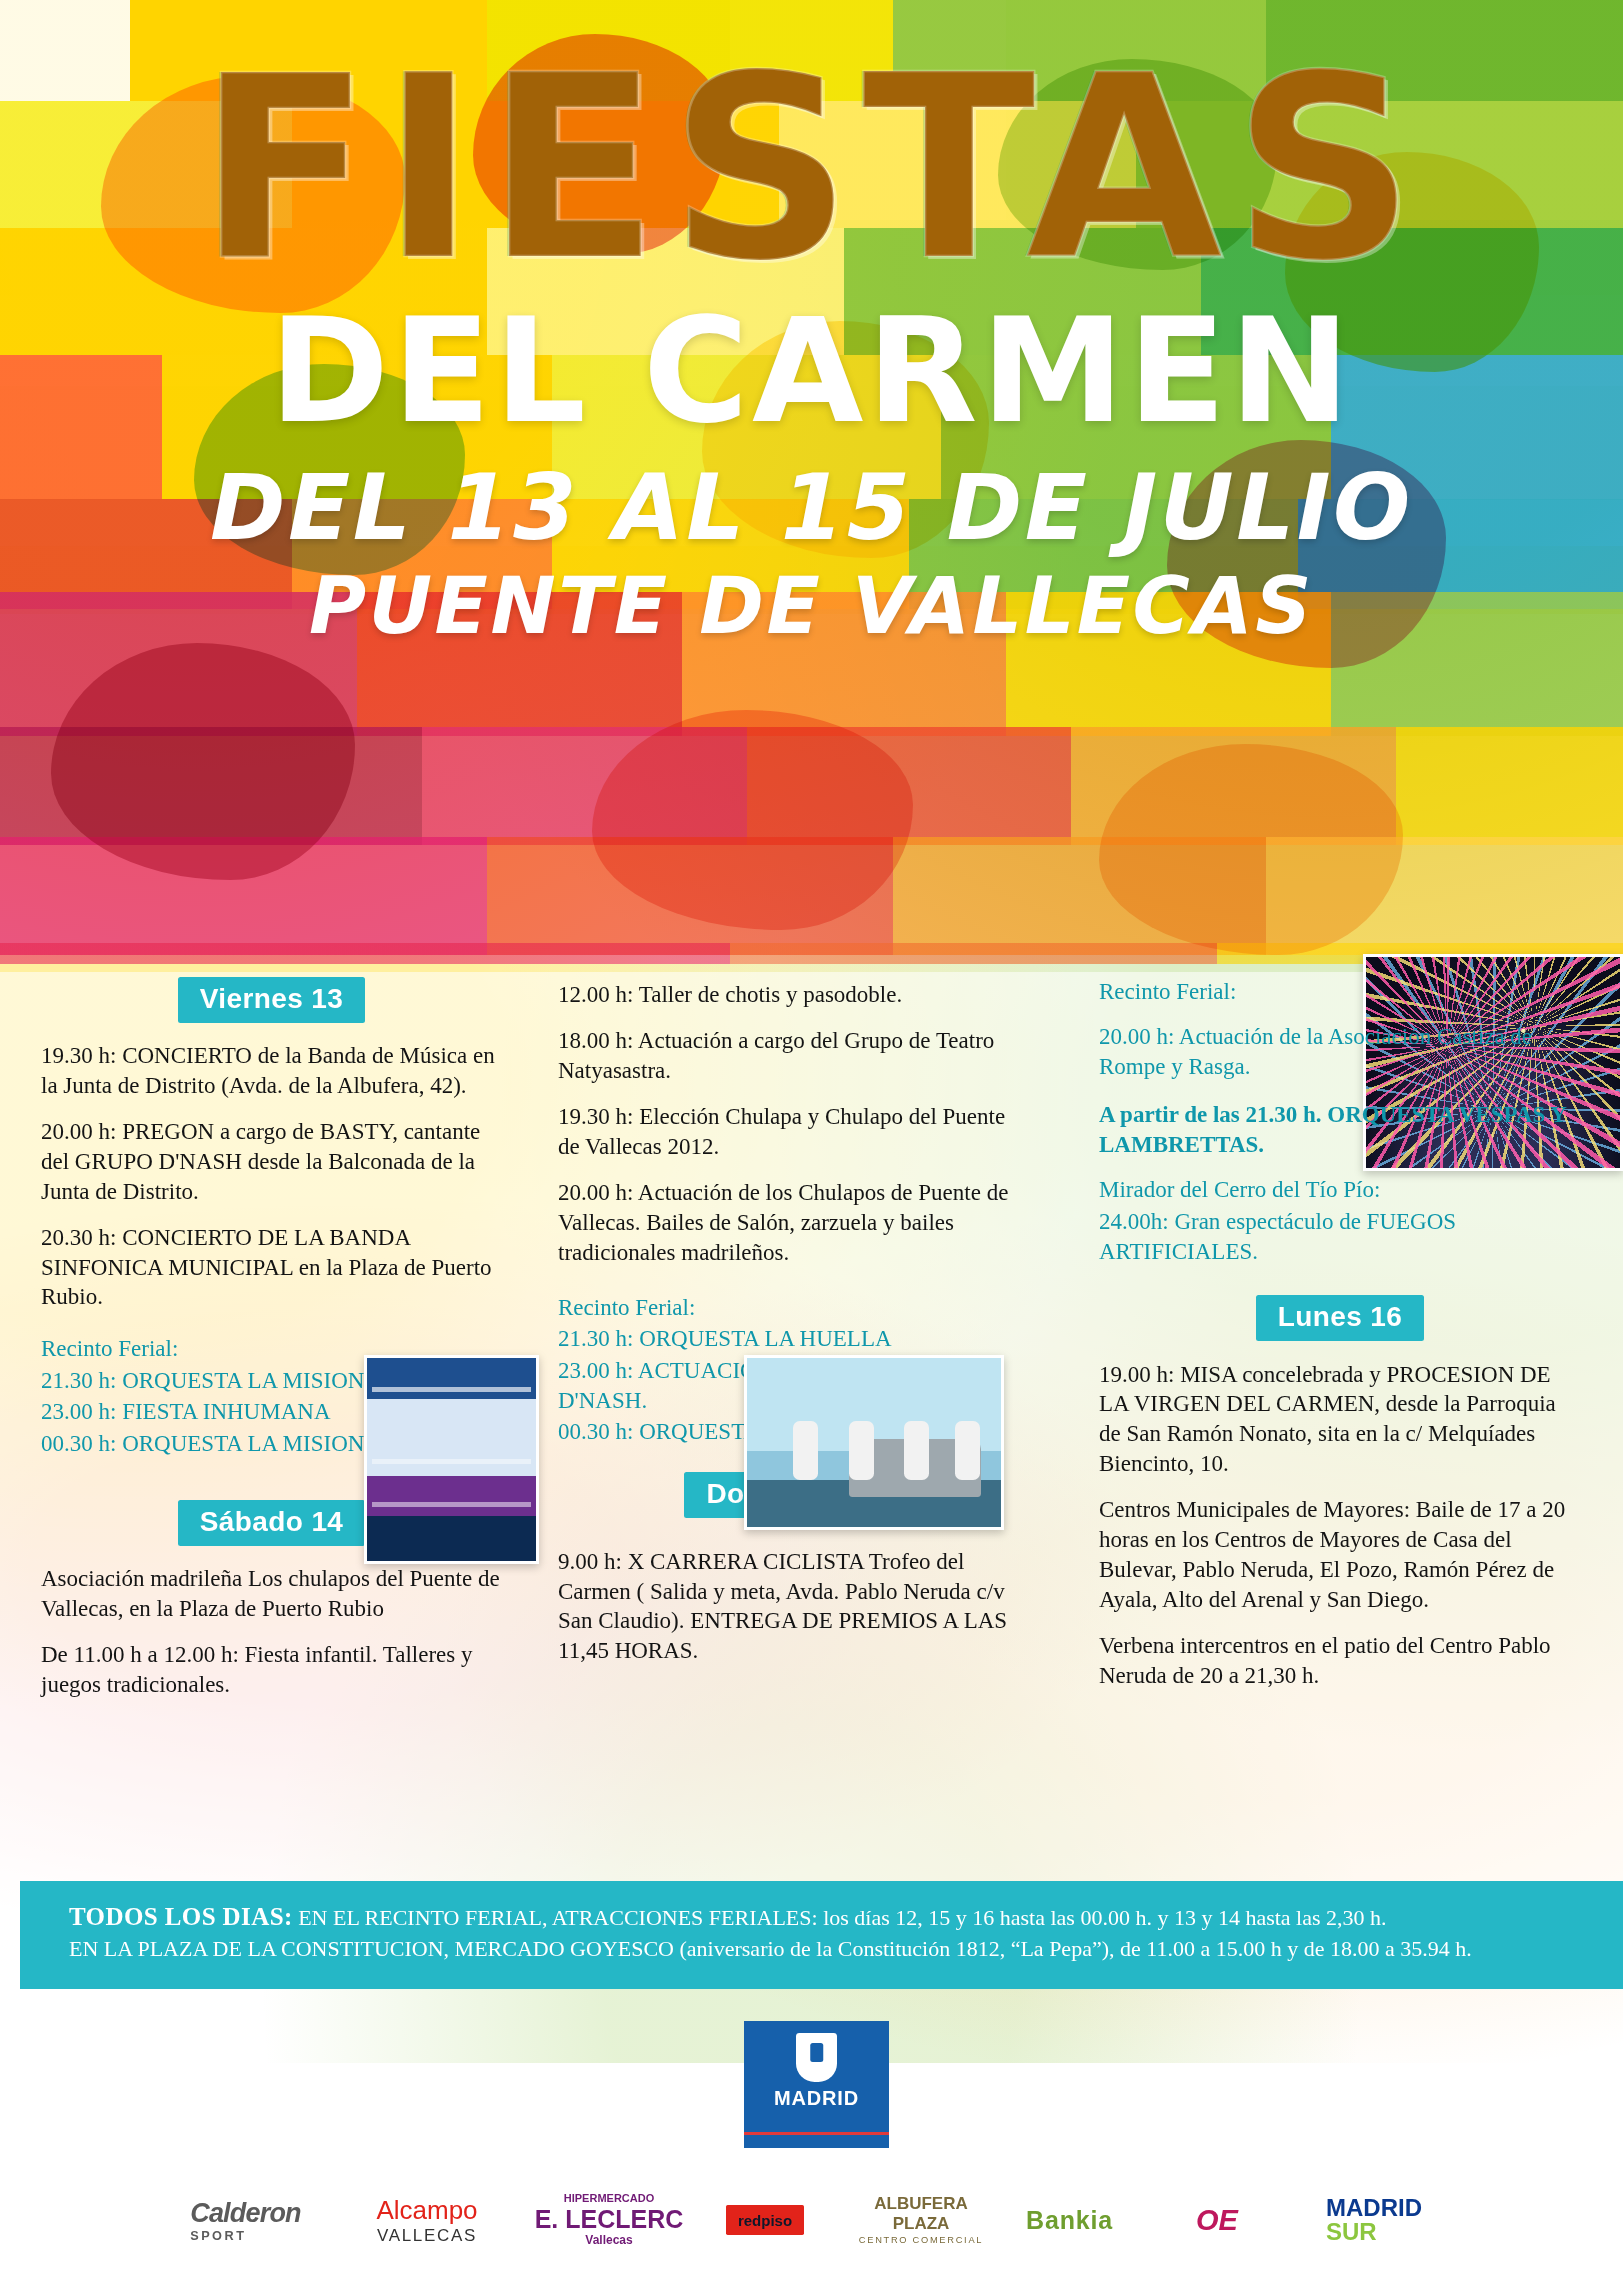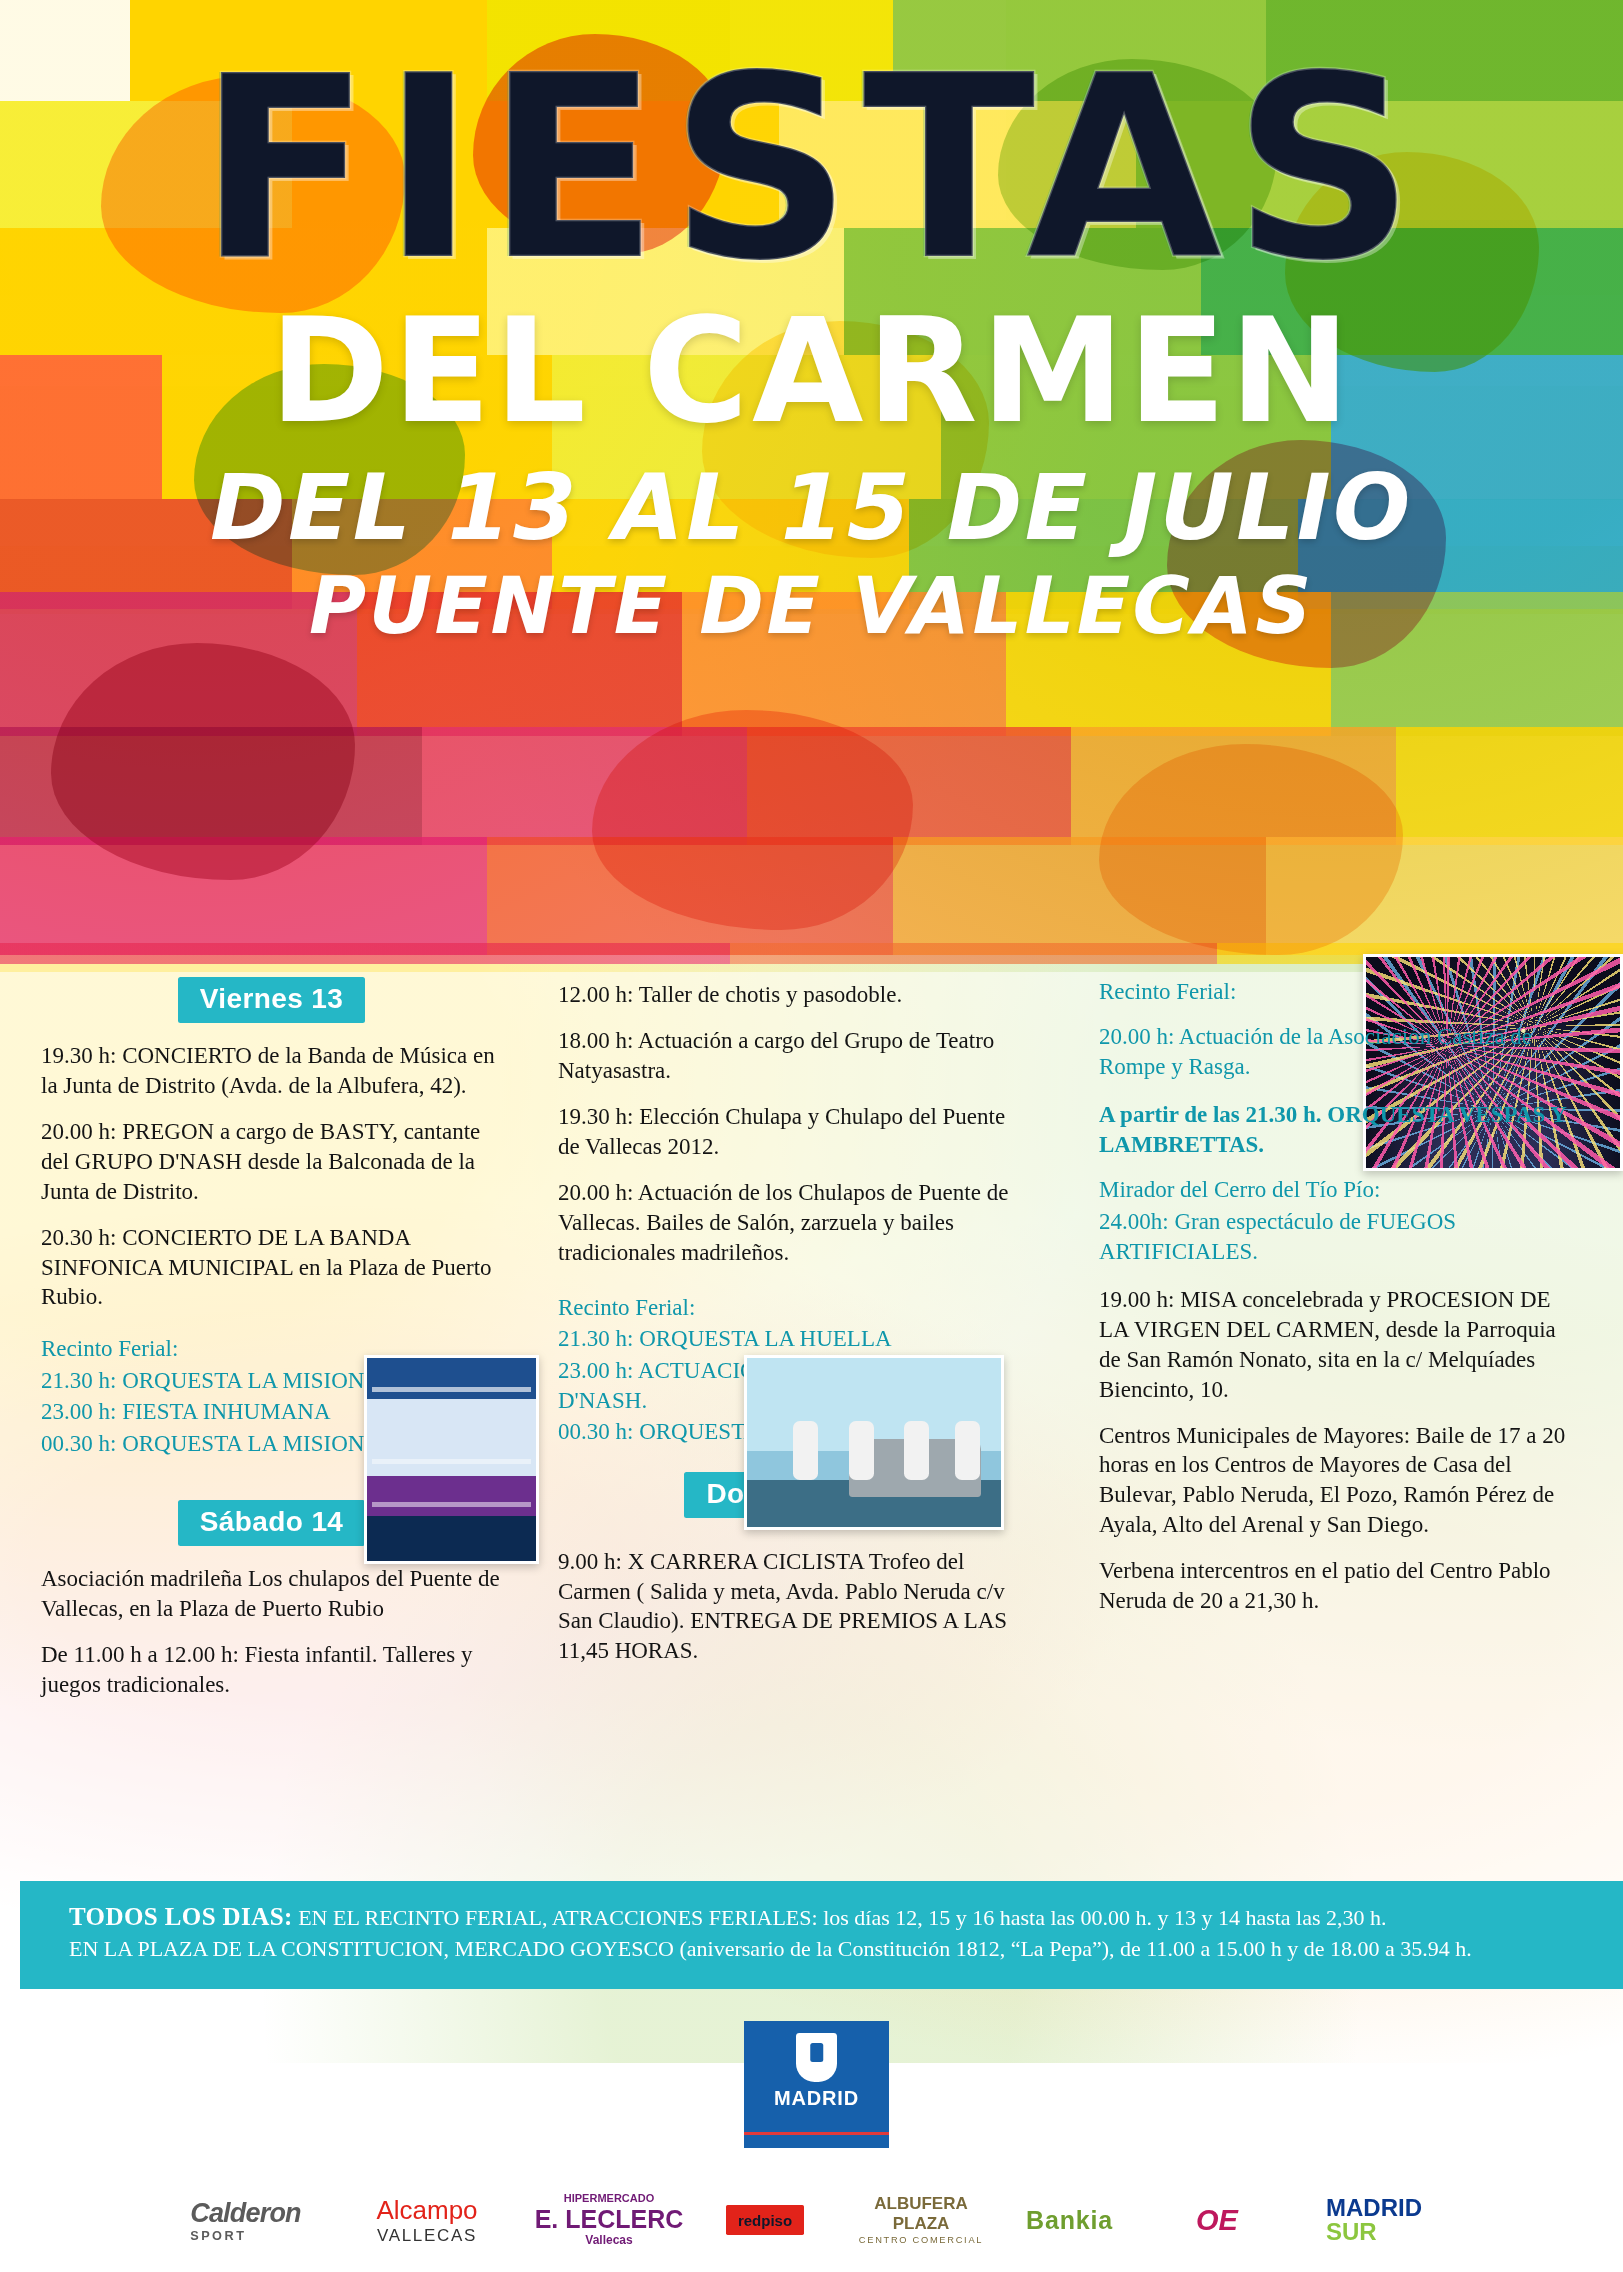--- a/index.html
+++ b/index.html
@@ -62,21 +62,21 @@
   }
 
   
   .title-wrap { position:absolute; left:0; right:0; top:59px; text-align:center; }
   .t-fiestas {
     font-family:"DejaVu Sans", sans-serif;
     font-weight:bold;
     font-size:254px;
     letter-spacing:10px;
     line-height:0.86;
-    color:#0f172a;
+    color:#a16207;
     text-shadow:
       3.4px 3.4px 0 rgba(255,255,255,0.35),
       -1.7px 0 0 rgba(0,128,70,0.25);
     -webkit-text-stroke:2.5px rgba(255,255,255,0.25);
   }
   .t-carmen {
     font-family:"DejaVu Sans", sans-serif;
     font-weight:bold;
     font-size:144px;
     letter-spacing:3.4px;
@@ -327,20 +327,23 @@
       <p class="p" style="margin-top:29px;">9.00 h: X CARRERA CICLISTA Trofeo del Carmen ( Salida y meta, Avda. Pablo Neruda c/v San Claudio). ENTREGA DE PREMIOS A LAS 11,45 HORAS.</p>
     </div>
 
     <div class="col col3">
       <p class="teal" style="margin-top:0;">Recinto Ferial:</p>
       <p class="teal" style="margin-top:15px;">20.00 h: Actuación de la Asociación Castiza de Rompe y Rasga.</p>
       <p class="teal" style="margin-top:18.6px; font-weight:bold;">A partir de las 21.30 h. ORQUESTA VESPAS Y LAMBRETTAS.</p>
       <p class="teal" style="">Mirador del Cerro del Tío Pío:</p>
       <p class="teal" style="margin-top:1.7px;">24.00h: Gran espectáculo de FUEGOS ARTIFICIALES.</p>
 
+      <div class="center-bar" style="margin-top:29px;">
+        <span class="daybar">Lunes 16</span>
+      </div>
       <p class="p first">19.00 h:  MISA concelebrada y PROCESION DE LA VIRGEN DEL CARMEN, desde la Parroquia de San Ramón Nonato, sita en la c/ Melquíades Biencinto, 10.</p>
       <p class="p">Centros Municipales de Mayores: Baile de 17 a 20 horas en los Centros de Mayores de Casa del Bulevar, Pablo Neruda, El Pozo, Ramón Pérez de Ayala, Alto del Arenal y San Diego.</p>
       <p class="p">Verbena intercentros en el patio del Centro Pablo Neruda de 20 a 21,30 h.</p>
     </div>
   </div>
 
   <div class="photo ph-poster">
     <div class="pp-line" style="top:29px;"></div>
     <div class="pp-line" style="top:101px; background:rgba(255,255,255,.45);"></div>
     <div class="pp-line" style="top:144px; background:rgba(255,255,255,.5);"></div>

